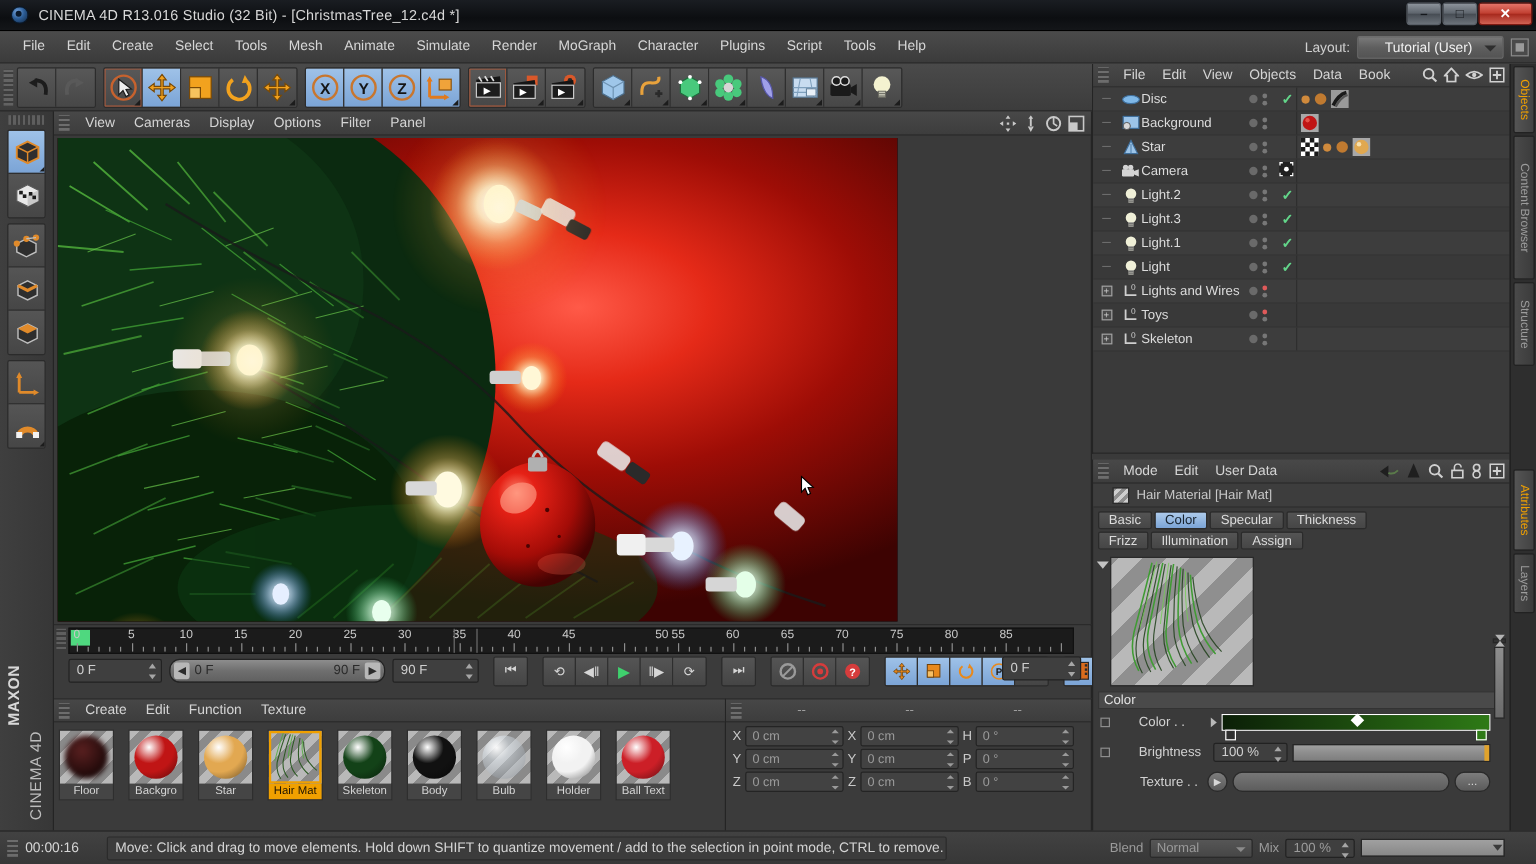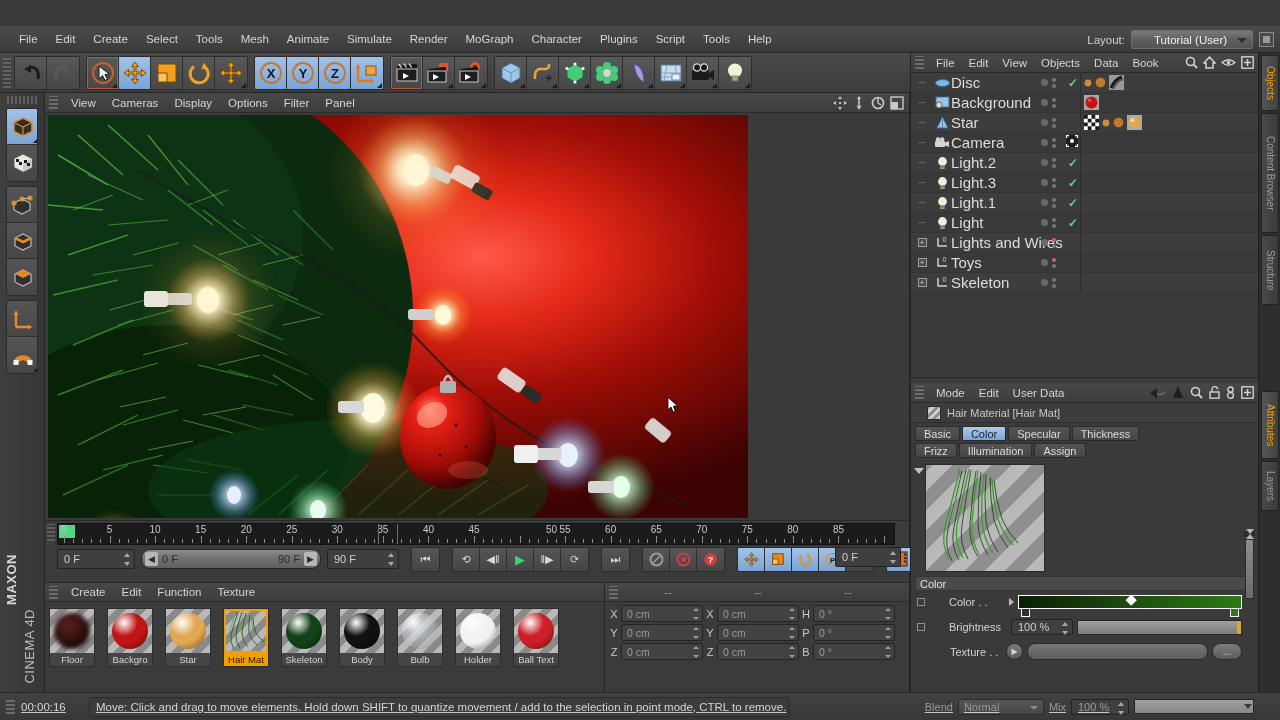--- a/index.html
+++ b/index.html
@@ -274,21 +274,21 @@
   .om-row {
     height: 20px; display: flex; align-items: center; position: relative;
     border-bottom: 1px solid #343434;
   }
   .om-row:nth-child(odd){ background:#3d3d3d; }
   .om-row:nth-child(even){ background:#393939; }
   .om-tree { width: 22px; display: flex; align-items: center; justify-content: center; color:#9a9a9a; font-size:10px;}
   .om-plus { width: 9px; height: 9px; border: 1px solid #a0a0a0; color: #cfcfcf; font-size: 8px;
     line-height: 7px; text-align: center; background: #4a4a4a;}
   .om-oicon { width: 18px; display:flex; align-items:center; justify-content:center; }
-  .om-name { font-size: 15px; color: #dcdcdc; flex: 1; }
+  .om-name { font-size: 11px; color: #dcdcdc; flex: 1; }
   .om-dots { position: absolute; left: 130px; display: flex; gap: 4px; align-items: center;}
   .dot { width: 7px; height: 7px; border-radius: 50%; background: #6a6a6a; }
   .dot-col { display: flex; flex-direction: column; gap: 2px; }
   .dot-sm { width: 4px; height: 4px; border-radius: 50%; background: #777; }
   .dot-sm.red { background: #e05a5a; }
   .om-check { position: absolute; left: 157px; color: #63d68a; font-size: 12px; font-weight: bold; }
   .om-tags { position: absolute; left: 173px; display: flex; gap: 3px; align-items: center; }
   .om-vsep { position: absolute; left: 169px; top: 0; bottom: 0; width: 1px; background: #2e2e2e; }
 
   
@@ -372,41 +372,50 @@
     display: flex; align-items: center; justify-content: center;
     color: #9c9c9c; font-size: 10px; padding: 6px 0;
   }
   .sidetab span { writing-mode: vertical-rl; white-space: nowrap; }
   .sidetab.active { color: #f0a000; background: linear-gradient(90deg,#555,#424242); }
 
   
   .statusbar {
     position: absolute; left: 0; bottom: 0; width: 1280px; height: 28px;
     background: linear-gradient(180deg,#424242 0%,#373737 100%);
-    border-top: 1px solid #262626; display: flex; align-items: center; text-decoration: underline;
+    border-top: 1px solid #262626; display: flex; align-items: center;
   }
   .sb-grip { width: 9px; height: 14px; margin: 0 6px 0 6px;
     background-image: repeating-linear-gradient(0deg,#787878 0 2px,#3f3f3f 2px 4px); opacity:.8;}
   .sb-time { font-size: 11.5px; color: #d6d6d6; width: 68px; }
   .sb-msg { flex: 1; height: 20px; border: 1px solid #2b2b2b; background: #3c3c3c; border-radius: 2px;
     display: flex; align-items: center; padding-left: 6px; font-size: 11.5px; color: #d4d4d4;
     margin-right: 6px; overflow: hidden; white-space: nowrap; max-width: 700px;}
   .sb-right { display: flex; align-items: center; gap: 5px; margin-left: auto; margin-right: 26px;}
   .sb-lab { font-size: 11px; color: #9b9b9b; }
 
   .mini-slider { width: 120px; height: 15px; border: 1px solid #262626;
     background: linear-gradient(180deg,#a0a0a0,#878787); position: relative;}
   .mini-slider .dn { position:absolute; right:1px; top:4px; border-left:4px solid transparent;
     border-right:4px solid transparent; border-top:5px solid #3a3a3a;}
 </style>
 </head>
 <body>
 
 <div id="app">
 
+  <div class="titlebar">
+    <div class="tb-logo"></div>
+    <div class="tb-title">CINEMA 4D R13.016 Studio (32 Bit) - [ChristmasTree_12.c4d *]</div>
+    <div class="win-btns">
+      <div class="win-btn">–</div>
+      <div class="win-btn">□</div>
+      <div class="win-btn close">✕</div>
+    </div>
+  </div>
 
   <div class="menubar">
     <div style="width:10px"></div>
     <div class="menu-item">File</div>
     <div class="menu-item">Edit</div>
     <div class="menu-item">Create</div>
     <div class="menu-item">Select</div>
     <div class="menu-item">Tools</div>
     <div class="menu-item">Mesh</div>
     <div class="menu-item">Animate</div>

